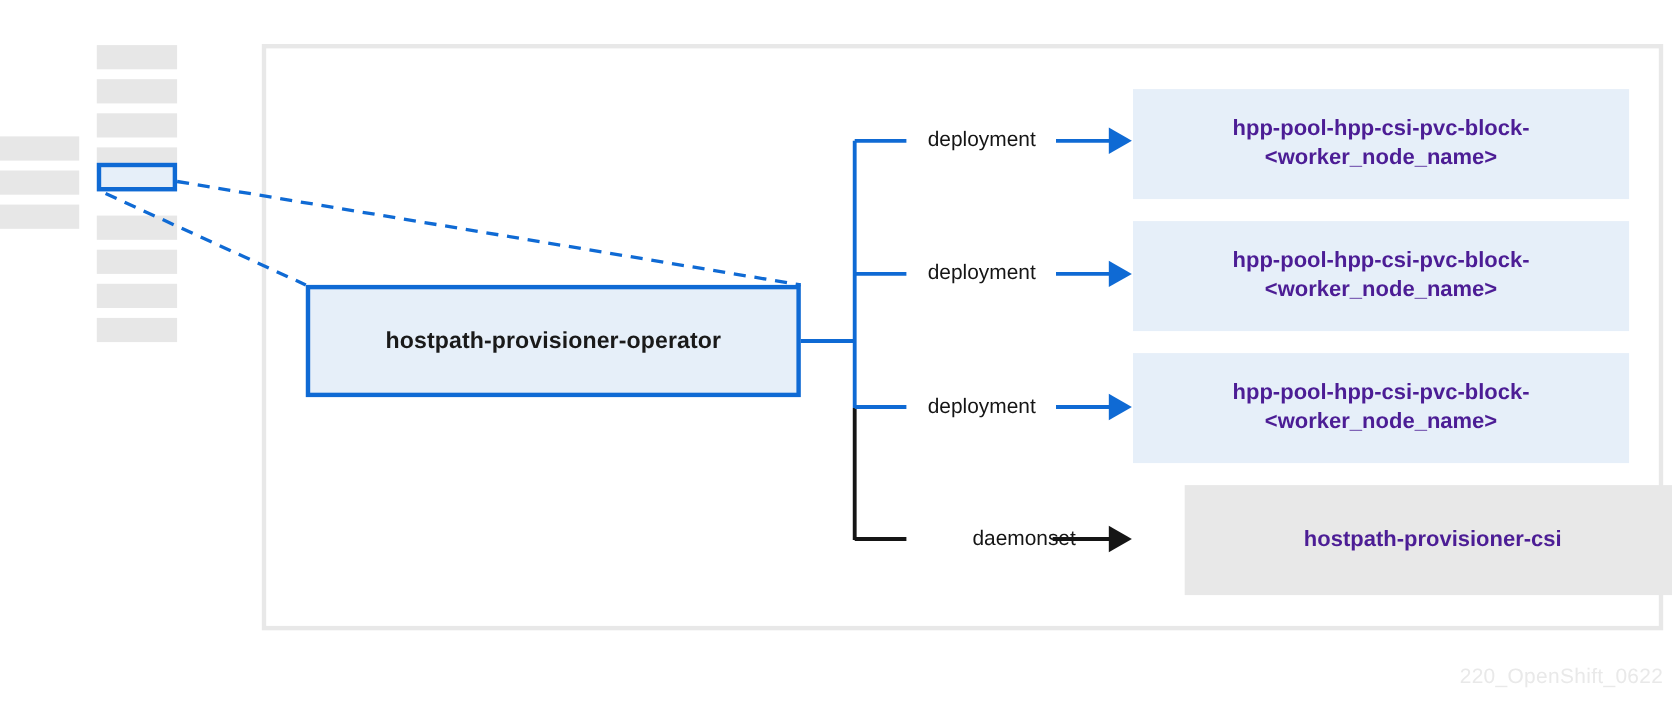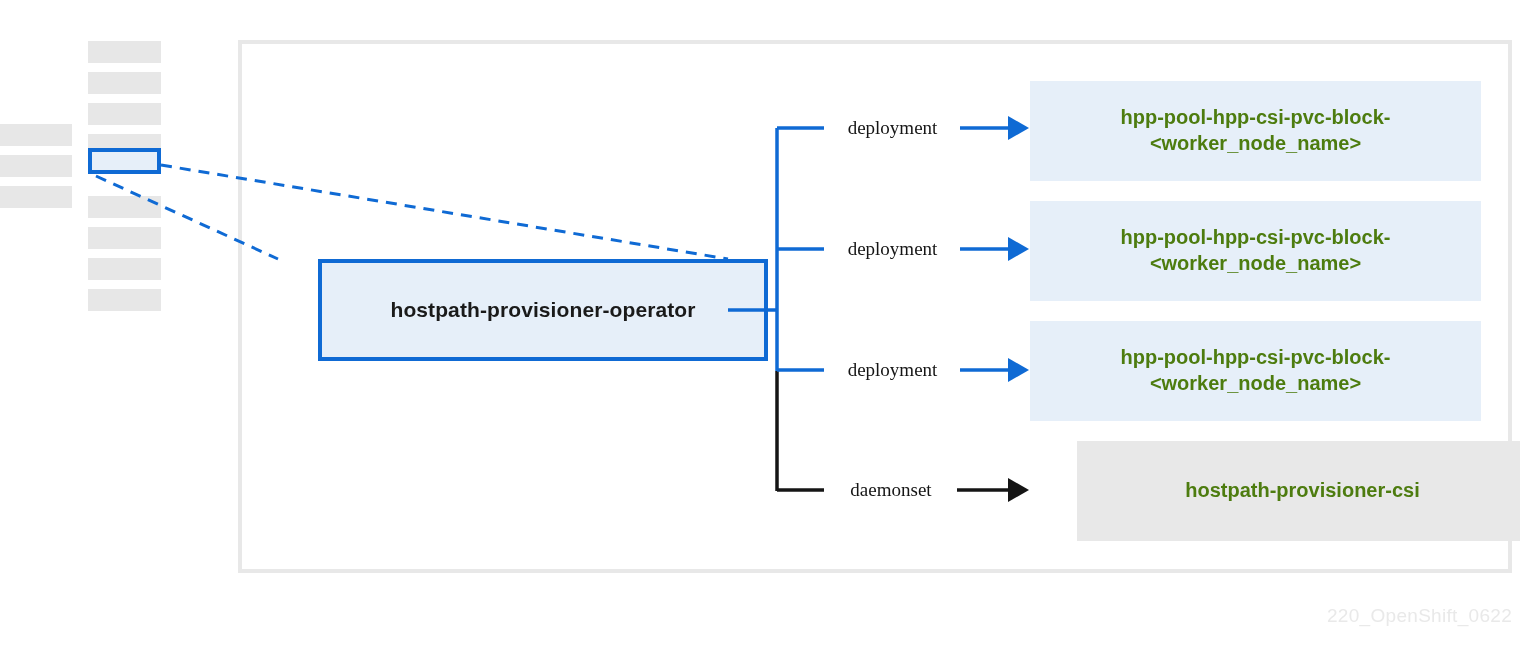--- a/index.html
+++ b/index.html
@@ -55,51 +55,49 @@
     background: #e6eff9;
     border: 4px solid #0f6ad4;
     box-sizing: border-box;
     display: flex;
     align-items: center;
     justify-content: center;
     font-size: 21px;
     font-weight: bold;
     color: #1a1a1a;
     letter-spacing: 0.1px;
-    margin-left: 40px;
   }
 
   
   .target-box {
     position: absolute;
     left: 1030px;
     width: 451px;
     height: 100px;
     display: flex;
     align-items: center;
     justify-content: center;
     text-align: center;
     font-size: 20px;
     font-weight: bold;
-    color: #4d7c0f;
+    color: #4c1d95;
     line-height: 1.28;
     box-sizing: border-box;
     padding: 0 8px;
   }
   .target-box.blue { background: #e6eff9; }
   .target-box.grey { background: #e8e8e8; margin-left: 47px; }
 
   
   .edge-label {
     position: absolute;
     font-size: 19px;
     color: #151515;
     white-space: nowrap;
     text-align: center;
-    font-family: Liberation Serif, serif;
   }
 
   
   #wires {
     position: absolute;
     left: 0;
     top: 0;
     width: 1520px;
     height: 660px;
     pointer-events: none;
@@ -191,17 +189,17 @@
     <polygon points="1008,358 1029,370 1008,382" fill="#0f6ad4"></polygon>
 
     <line x1="777" y1="490" x2="824" y2="490" stroke="#151515" stroke-width="3.5"></line>
     <line x1="957" y1="490" x2="1010" y2="490" stroke="#151515" stroke-width="3.5"></line>
     <polygon points="1008,478 1029,490 1008,502" fill="#151515"></polygon>
   </svg>
 
   <div class="edge-label" style="left:824px; top:117px; width:137px;">deployment</div>
   <div class="edge-label" style="left:824px; top:238px; width:137px;">deployment</div>
   <div class="edge-label" style="left:824px; top:359px; width:137px;">deployment</div>
-  <div class="edge-label" style="left:824px; top:479px; width:134px;">daemonset</div>
+  <div class="edge-label" style="left:864px; top:479px; width:134px;">daemonset</div>
 
   <div class="watermark">220_OpenShift_0622</div>
 
 </div>
 
 </body></html>

